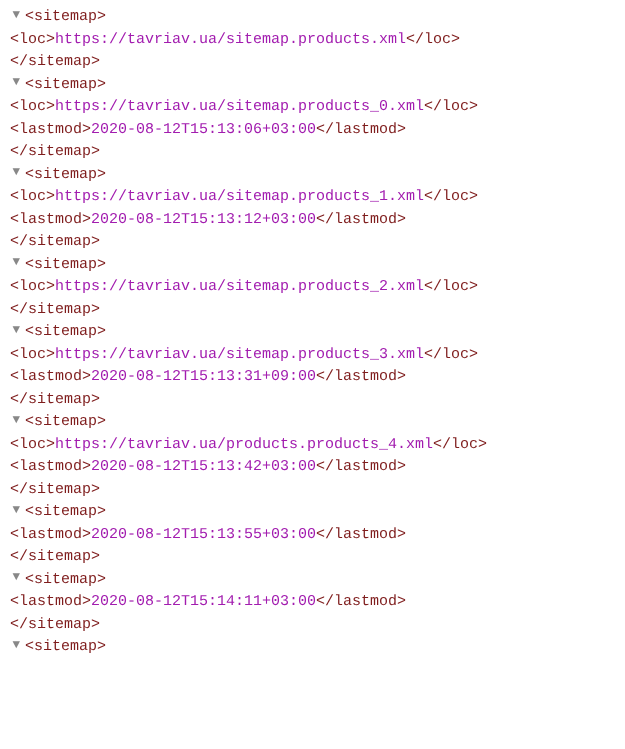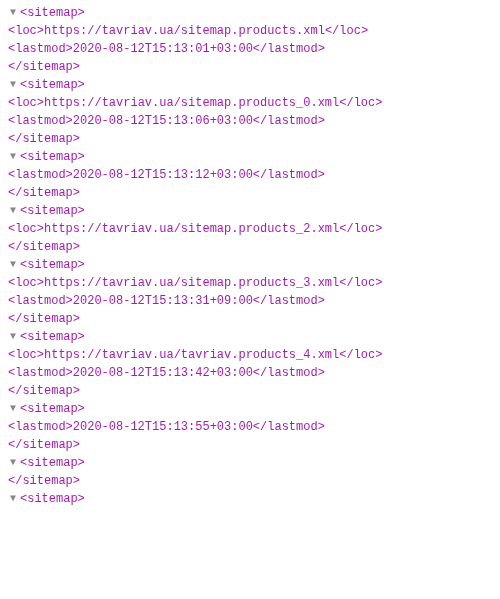--- a/index.html
+++ b/index.html
@@ -26,76 +26,77 @@
       font-size: 10px;
       vertical-align: middle;
     }
     .child-line {
       padding-left: 22px;
     }
     .close-line {
       padding-left: 12px;
     }
     .tag-name {
-      color: #a21caf;
+      color: #7f1d1d;
     }
     .text-content {
       color: #a21caf;
     }
     .line {
       padding: 0;
     }
     .open-line {
       padding-left: 2px;
     }
   </style>
 </head>
 <body>
 
 <div class="xml-tree" id="tree-root">
     <div class="node">
       <div class="line open-line"><span class="toggle">▼</span><span class="tag-name">&lt;sitemap&gt;</span></div>
       <div class="line child-line"><span class="tag-name">&lt;loc&gt;</span><span class="text-content">https://tavriav.ua/sitemap.products.xml</span><span class="tag-name">&lt;/loc&gt;</span></div>
-      <div class="line child-line"><span class="tag-name">&lt;lastmod&gt;</span><span class="text-content">2020-08-12T15:13:01+03:00</span><span class="tag-name">&lt;/lastmod&gt;</span></div>
       <div class="line close-line"><span class="tag-name">&lt;/sitemap&gt;</span></div>
     </div>
     <div class="node">
       <div class="line open-line"><span class="toggle">▼</span><span class="tag-name">&lt;sitemap&gt;</span></div>
       <div class="line child-line"><span class="tag-name">&lt;loc&gt;</span><span class="text-content">https://tavriav.ua/sitemap.products_0.xml</span><span class="tag-name">&lt;/loc&gt;</span></div>
       <div class="line child-line"><span class="tag-name">&lt;lastmod&gt;</span><span class="text-content">2020-08-12T15:13:06+03:00</span><span class="tag-name">&lt;/lastmod&gt;</span></div>
       <div class="line close-line"><span class="tag-name">&lt;/sitemap&gt;</span></div>
     </div>
     <div class="node">
       <div class="line open-line"><span class="toggle">▼</span><span class="tag-name">&lt;sitemap&gt;</span></div>
+      <div class="line child-line"><span class="tag-name">&lt;loc&gt;</span><span class="text-content">https://tavriav.ua/sitemap.products_1.xml</span><span class="tag-name">&lt;/loc&gt;</span></div>
       <div class="line child-line"><span class="tag-name">&lt;lastmod&gt;</span><span class="text-content">2020-08-12T15:13:12+03:00</span><span class="tag-name">&lt;/lastmod&gt;</span></div>
       <div class="line close-line"><span class="tag-name">&lt;/sitemap&gt;</span></div>
     </div>
     <div class="node">
       <div class="line open-line"><span class="toggle">▼</span><span class="tag-name">&lt;sitemap&gt;</span></div>
       <div class="line child-line"><span class="tag-name">&lt;loc&gt;</span><span class="text-content">https://tavriav.ua/sitemap.products_2.xml</span><span class="tag-name">&lt;/loc&gt;</span></div>
       <div class="line close-line"><span class="tag-name">&lt;/sitemap&gt;</span></div>
     </div>
     <div class="node">
       <div class="line open-line"><span class="toggle">▼</span><span class="tag-name">&lt;sitemap&gt;</span></div>
       <div class="line child-line"><span class="tag-name">&lt;loc&gt;</span><span class="text-content">https://tavriav.ua/sitemap.products_3.xml</span><span class="tag-name">&lt;/loc&gt;</span></div>
       <div class="line child-line"><span class="tag-name">&lt;lastmod&gt;</span><span class="text-content">2020-08-12T15:13:31+09:00</span><span class="tag-name">&lt;/lastmod&gt;</span></div>
       <div class="line close-line"><span class="tag-name">&lt;/sitemap&gt;</span></div>
     </div>
     <div class="node">
       <div class="line open-line"><span class="toggle">▼</span><span class="tag-name">&lt;sitemap&gt;</span></div>
-      <div class="line child-line"><span class="tag-name">&lt;loc&gt;</span><span class="text-content">https://tavriav.ua/tavriav.products_4.xml</span><span class="tag-name">&lt;/loc&gt;</span></div>
+      <div class="line child-line"><span class="tag-name">&lt;loc&gt;</span><span class="text-content">https://tavriav.ua/products.products_4.xml</span><span class="tag-name">&lt;/loc&gt;</span></div>
       <div class="line child-line"><span class="tag-name">&lt;lastmod&gt;</span><span class="text-content">2020-08-12T15:13:42+03:00</span><span class="tag-name">&lt;/lastmod&gt;</span></div>
       <div class="line close-line"><span class="tag-name">&lt;/sitemap&gt;</span></div>
     </div>
     <div class="node">
       <div class="line open-line"><span class="toggle">▼</span><span class="tag-name">&lt;sitemap&gt;</span></div>
       <div class="line child-line"><span class="tag-name">&lt;lastmod&gt;</span><span class="text-content">2020-08-12T15:13:55+03:00</span><span class="tag-name">&lt;/lastmod&gt;</span></div>
       <div class="line close-line"><span class="tag-name">&lt;/sitemap&gt;</span></div>
     </div>
     <div class="node">
       <div class="line open-line"><span class="toggle">▼</span><span class="tag-name">&lt;sitemap&gt;</span></div>
+      <div class="line child-line"><span class="tag-name">&lt;lastmod&gt;</span><span class="text-content">2020-08-12T15:14:11+03:00</span><span class="tag-name">&lt;/lastmod&gt;</span></div>
       <div class="line close-line"><span class="tag-name">&lt;/sitemap&gt;</span></div>
     </div>
     <div class="node">
       <div class="line open-line"><span class="toggle">▼</span><span class="tag-name">&lt;sitemap&gt;</span></div>
       <div class="line child-line"></div>
     </div>
   </div>
 
 </body></html>

